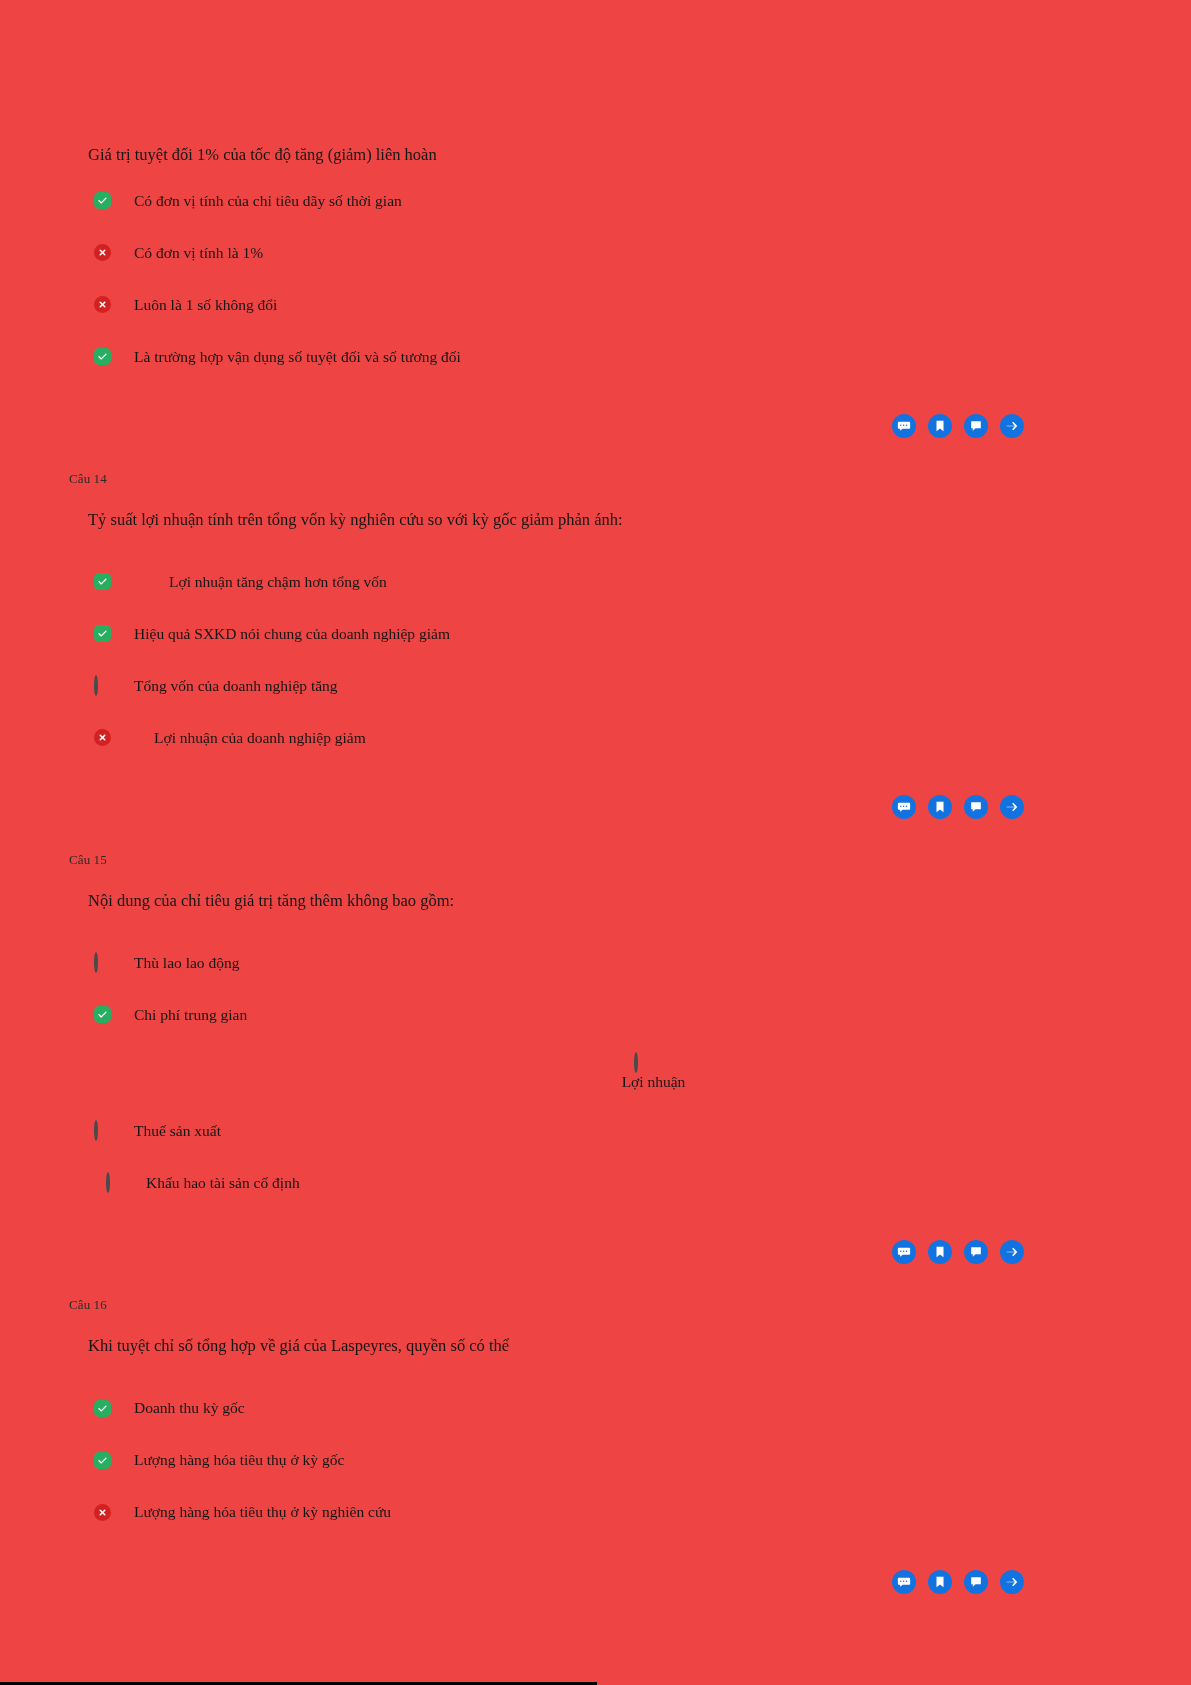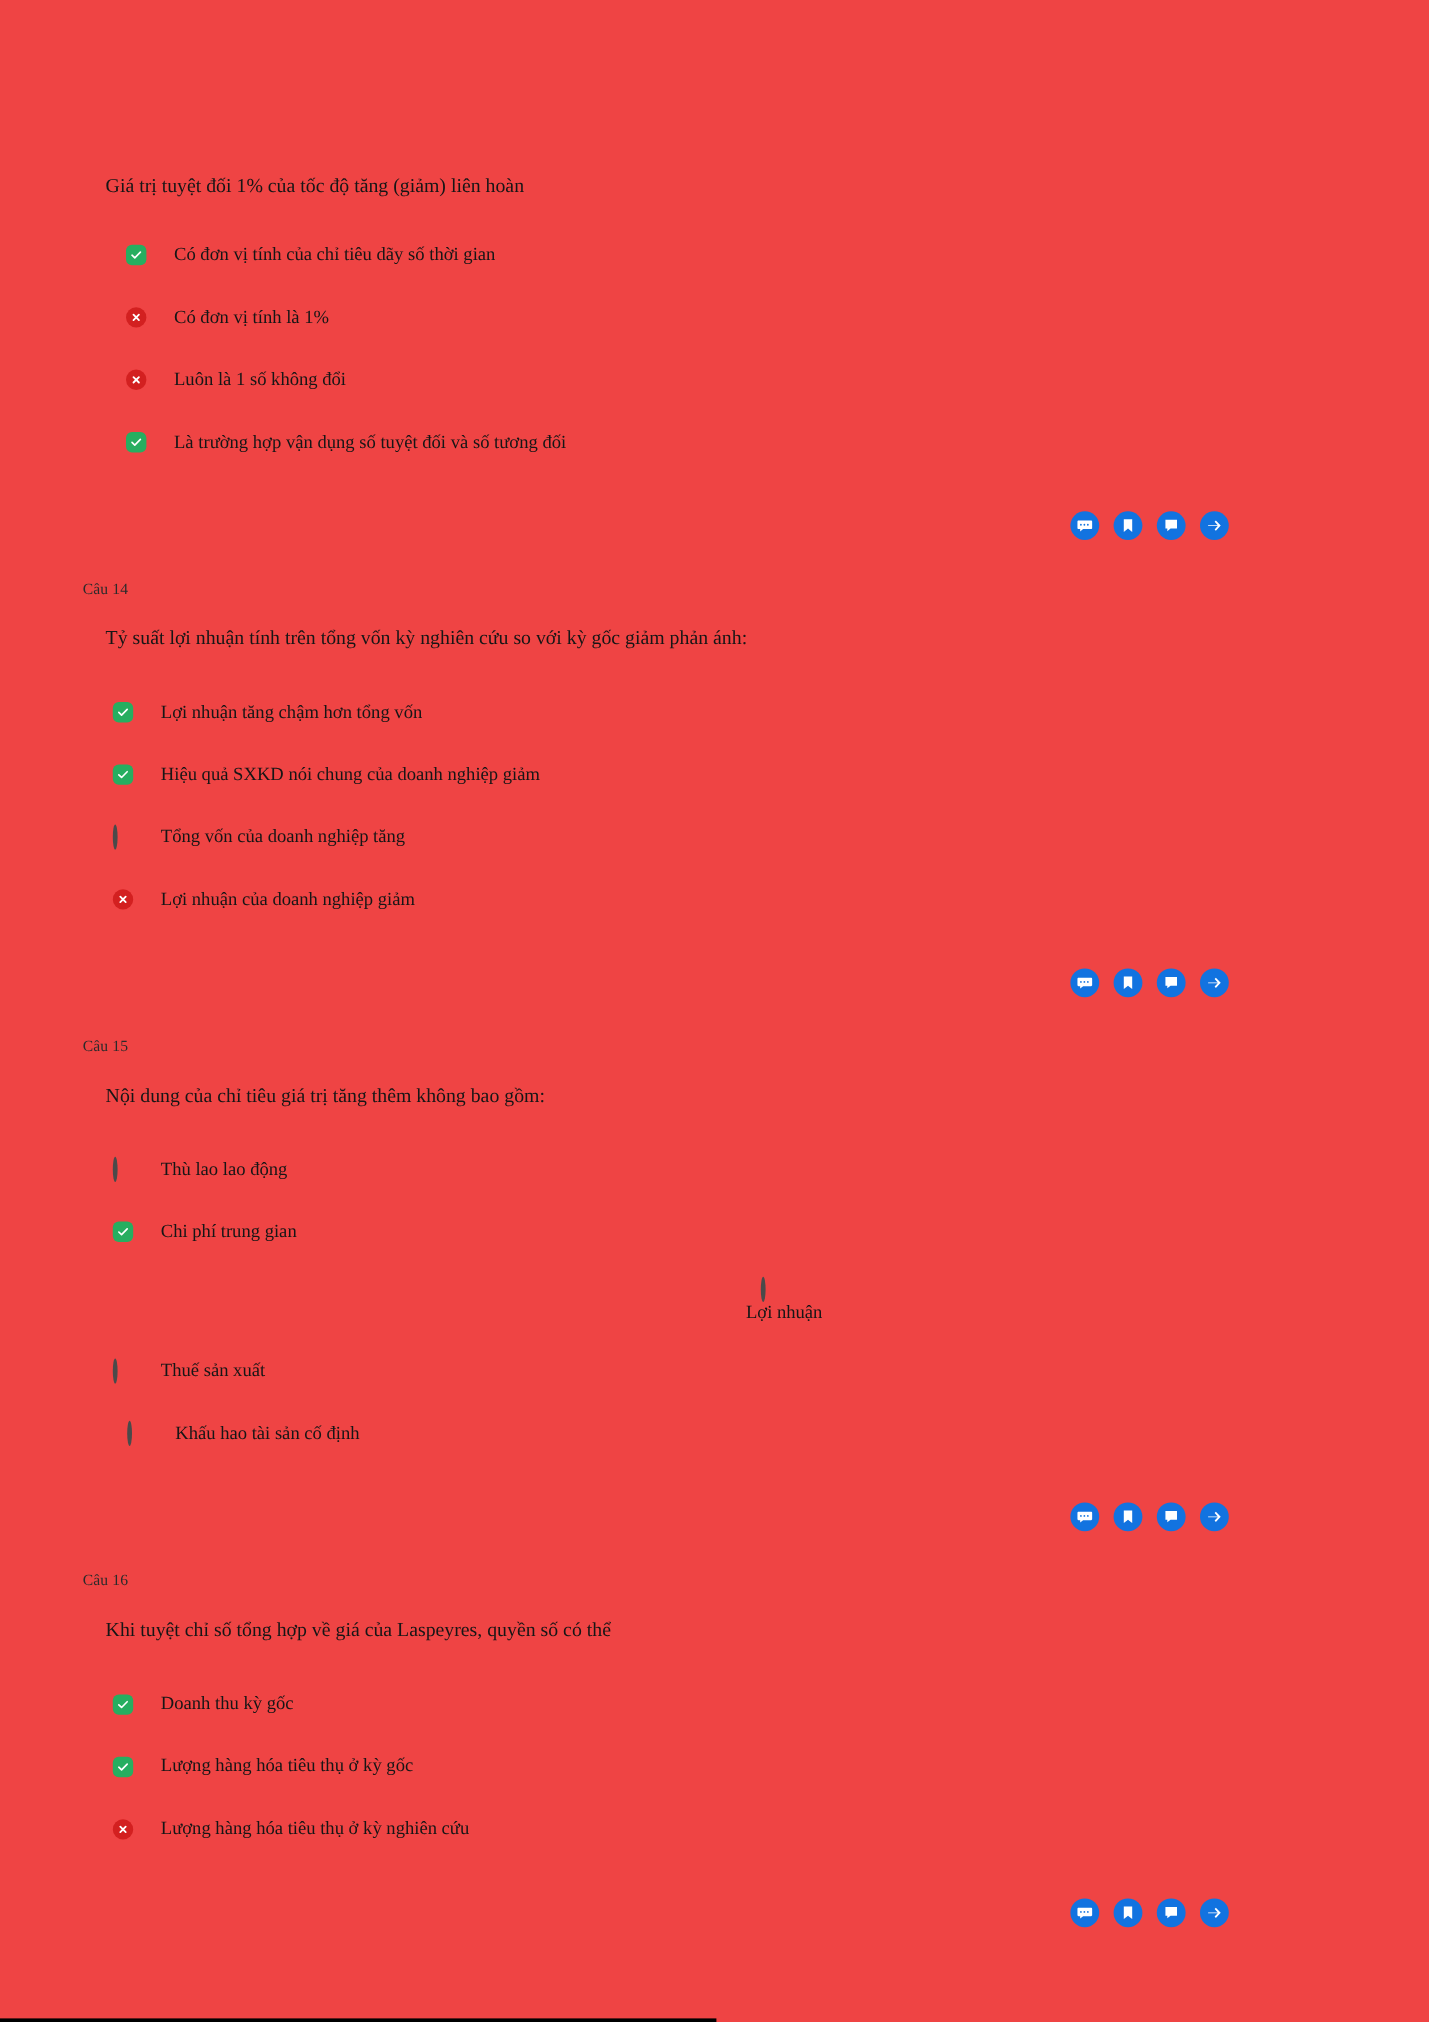--- a/index.html
+++ b/index.html
@@ -136,21 +136,21 @@
     background: #000000;
   }
 </style>
 </head>
 <body>
 
 <div class="page">
   <div id="content">
       <div class="question-block" style="padding-top: 143px; padding-bottom: 33px;">
         <div class="q-text" style="margin-top: 0px;">Giá trị tuyệt đối 1% của tốc độ tăng (giảm) liên hoàn</div>
-        <ul class="options" style="margin-top: 34px; padding-left: 11px;">
+        <ul class="options" style="margin-top: 22px;">
           <li class="option" style="margin-top: 0px;">
             <span class="opt-marker">
               <span class="marker-correct">
                 <svg width="11" height="11" viewBox="0 0 12 12">
                   <path d="M2.2 6.2 L4.7 8.6 L9.8 3.4" stroke="#ffffff" stroke-width="1.5" fill="none" stroke-linecap="round" stroke-linejoin="round"></path>
                 </svg>
               </span>
             </span>
             <span class="opt-text">Có đơn vị tính của chỉ tiêu dãy số thời gian</span>
           </li>
@@ -210,21 +210,21 @@
             <svg width="14" height="14" viewBox="0 0 16 16" fill="#ffffff">
               <path d="M2 8.4 L11.2 8.4 L8.2 11.6 L9.4 12.9 L14 8 L9.4 3.1 L8.2 4.4 L11.2 7.6 L2 7.6 Z"></path>
             </svg>
           </div>
         </div>
       </div>
       <div class="question-block" style="padding-top: 0px; padding-bottom: 33px;">
         <div class="q-number">Câu 14</div>
         <div class="q-text" style="margin-top: 21px;">Tỷ suất lợi nhuận tính trên tổng vốn kỳ nghiên cứu so với kỳ gốc giảm phản ánh:</div>
         <ul class="options" style="margin-top: 38px;">
-          <li class="option" style="margin-top: 0px;">
+          <li class="option" style="margin-top: 0px; gap: 35px;">
             <span class="opt-marker">
               <span class="marker-correct">
                 <svg width="11" height="11" viewBox="0 0 12 12">
                   <path d="M2.2 6.2 L4.7 8.6 L9.8 3.4" stroke="#ffffff" stroke-width="1.5" fill="none" stroke-linecap="round" stroke-linejoin="round"></path>
                 </svg>
               </span>
             </span>
             <span class="opt-text">Lợi nhuận tăng chậm hơn tổng vốn</span>
           </li>
           <li class="option" style="margin-top: 26px;">
@@ -234,21 +234,21 @@
                   <path d="M2.2 6.2 L4.7 8.6 L9.8 3.4" stroke="#ffffff" stroke-width="1.5" fill="none" stroke-linecap="round" stroke-linejoin="round"></path>
                 </svg>
               </span>
             </span>
             <span class="opt-text">Hiệu quả SXKD nói chung của doanh nghiệp giảm</span>
           </li>
           <li class="option" style="margin-top: 26px; align-items: center;">
             <span class="opt-marker"><span class="marker-empty"></span></span>
             <span class="opt-text">Tổng vốn của doanh nghiệp tăng</span>
           </li>
-          <li class="option" style="margin-top: 26px;">
+          <li class="option" style="margin-top: 26px; gap: 20px;">
             <span class="opt-marker">
               <span class="marker-wrong">
                 <svg width="9" height="9" viewBox="0 0 10 10">
                   <line x1="2.5" y1="2.5" x2="7.5" y2="7.5" stroke="#ffffff" stroke-width="1.7" stroke-linecap="round"></line>
                   <line x1="7.5" y1="2.5" x2="2.5" y2="7.5" stroke="#ffffff" stroke-width="1.7" stroke-linecap="round"></line>
                 </svg>
               </span>
             </span>
             <span class="opt-text">Lợi nhuận của doanh nghiệp giảm</span>
           </li>

